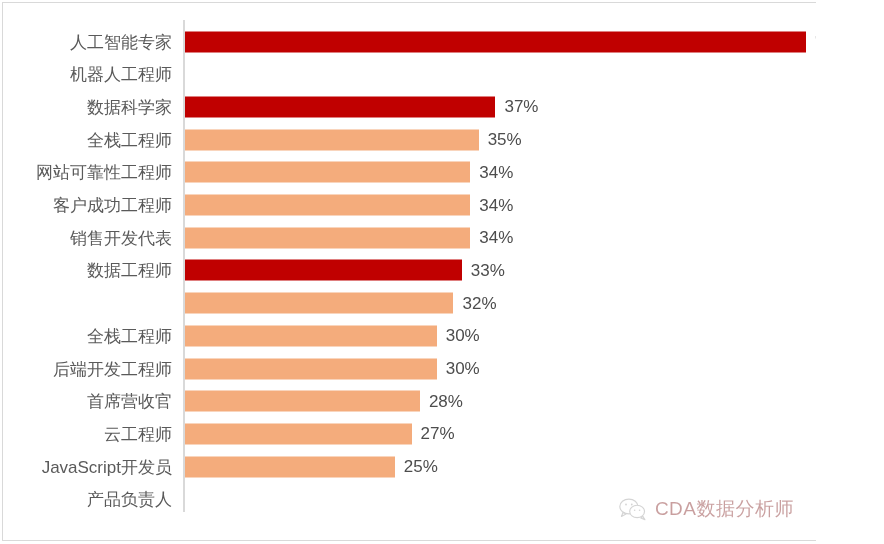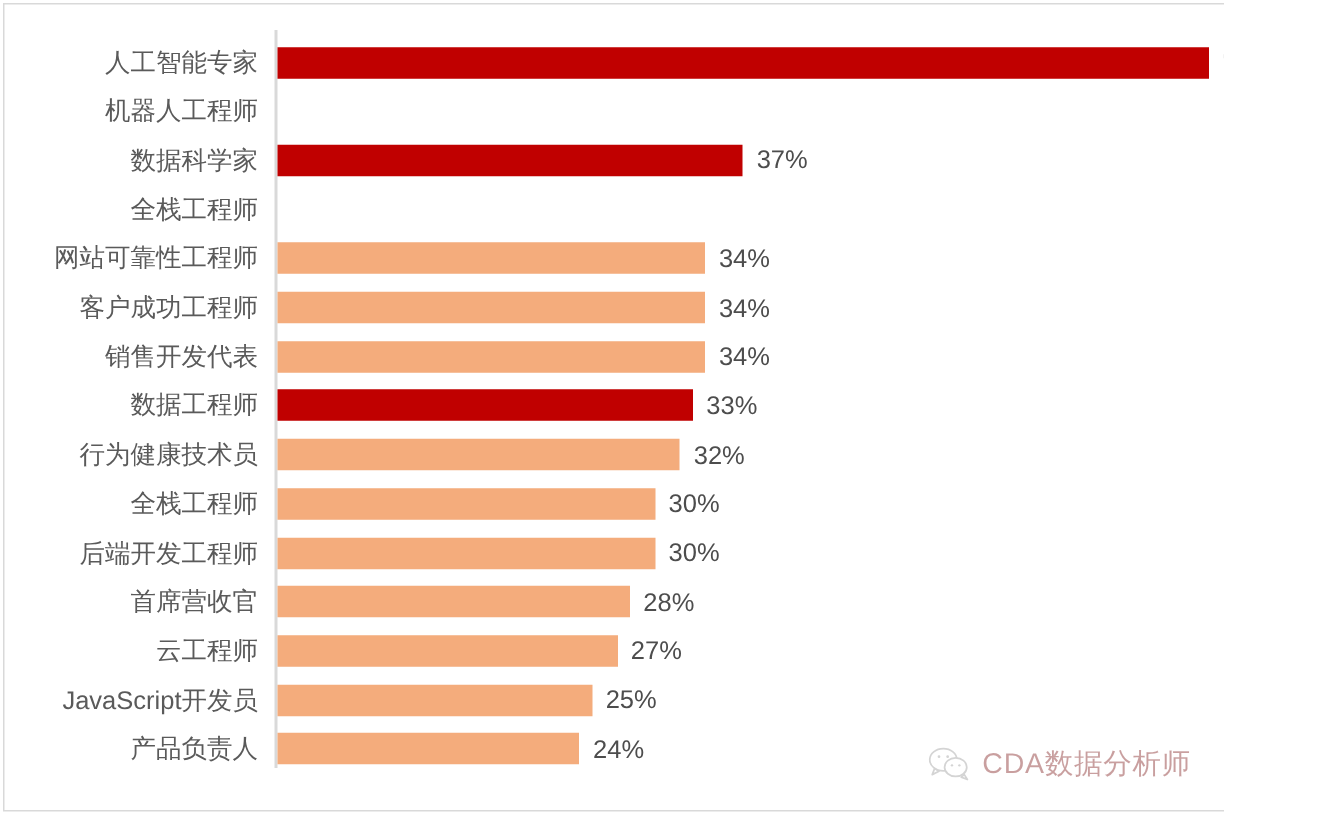--- a/index.html
+++ b/index.html
@@ -126,20 +126,24 @@
         </div>
         <div class="bar-row" style="top: 90.4px;">
           <div class="cat-label">数据科学家</div>
           <div class="bar-track" style="width: 310.43px;">
             <div class="bar" style="width: 100%; background: rgb(192, 0, 0);"></div>
             <span class="bar-value">37%</span>
           </div>
         </div>
         <div class="bar-row" style="top: 123.1px;">
           <div class="cat-label">全栈工程师</div>
+          <div class="bar-track" style="width: 293.65px;">
+            <div class="bar" style="width: 100%; background: rgb(244, 172, 124);"></div>
+            <span class="bar-value">35%</span>
+          </div>
         </div>
         <div class="bar-row" style="top: 155.8px;">
           <div class="cat-label">网站可靠性工程师</div>
           <div class="bar-track" style="width: 285.26px;">
             <div class="bar" style="width: 100%; background: rgb(244, 172, 124);"></div>
             <span class="bar-value">34%</span>
           </div>
         </div>
         <div class="bar-row" style="top: 188.5px;">
           <div class="cat-label">客户成功工程师</div>
@@ -156,21 +160,20 @@
           </div>
         </div>
         <div class="bar-row" style="top: 253.9px;">
           <div class="cat-label">数据工程师</div>
           <div class="bar-track" style="width: 276.87px;">
             <div class="bar" style="width: 100%; background: rgb(192, 0, 0);"></div>
             <span class="bar-value">33%</span>
           </div>
         </div>
         <div class="bar-row" style="top: 286.6px;">
-          <div class="cat-label">行为健康技术员</div>
           <div class="bar-track" style="width: 268.48px;">
             <div class="bar" style="width: 100%; background: rgb(244, 172, 124);"></div>
             <span class="bar-value">32%</span>
           </div>
         </div>
         <div class="bar-row" style="top: 319.3px;">
           <div class="cat-label">全栈工程师</div>
           <div class="bar-track" style="width: 251.7px;">
             <div class="bar" style="width: 100%; background: rgb(244, 172, 124);"></div>
             <span class="bar-value">30%</span>
@@ -199,24 +202,20 @@
         </div>
         <div class="bar-row" style="top: 450.1px;">
           <div class="cat-label">JavaScript开发员</div>
           <div class="bar-track" style="width: 209.75px;">
             <div class="bar" style="width: 100%; background: rgb(244, 172, 124);"></div>
             <span class="bar-value">25%</span>
           </div>
         </div>
         <div class="bar-row" style="top: 482.8px;">
           <div class="cat-label">产品负责人</div>
-          <div class="bar-track" style="width: 201.36px;">
-            <div class="bar" style="width: 100%; background: rgb(244, 172, 124);"></div>
-            <span class="bar-value">24%</span>
-          </div>
         </div>
       </div>
   </div>
 
   <div class="watermark">
     <span>
       <svg class="wechat-icon" viewBox="0 0 34 28" xmlns="http://www.w3.org/2000/svg">
         <ellipse cx="12" cy="11" rx="11" ry="9" fill="none" stroke="#9a9a9a" stroke-width="1.4"></ellipse>
         <path d="M5 18 L3 23 L8.5 20.2 Z" fill="none" stroke="#9a9a9a" stroke-width="1.4" stroke-linejoin="round"></path>
         <circle cx="8.5" cy="8.5" r="1.1" fill="#9a9a9a"></circle>

